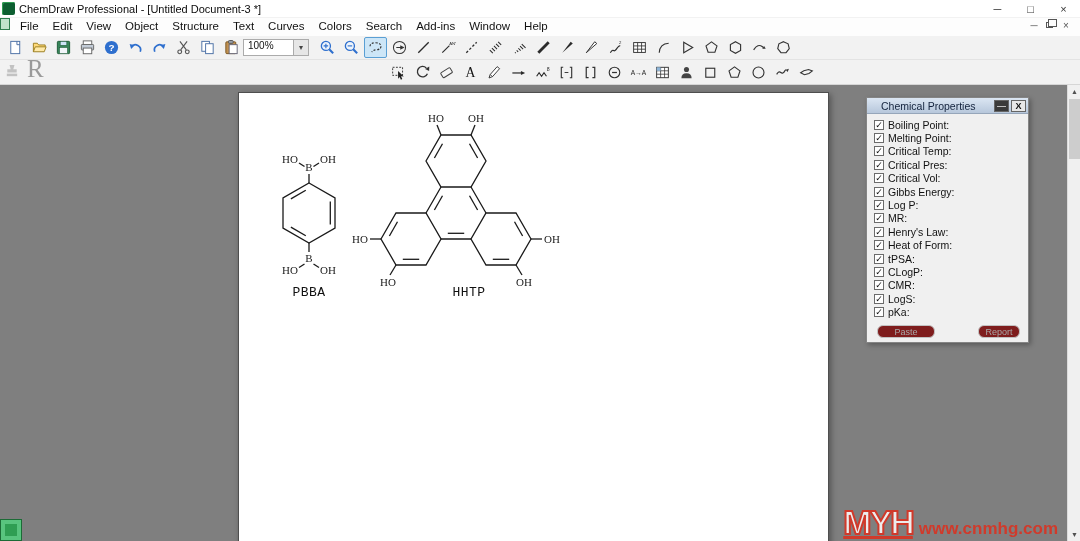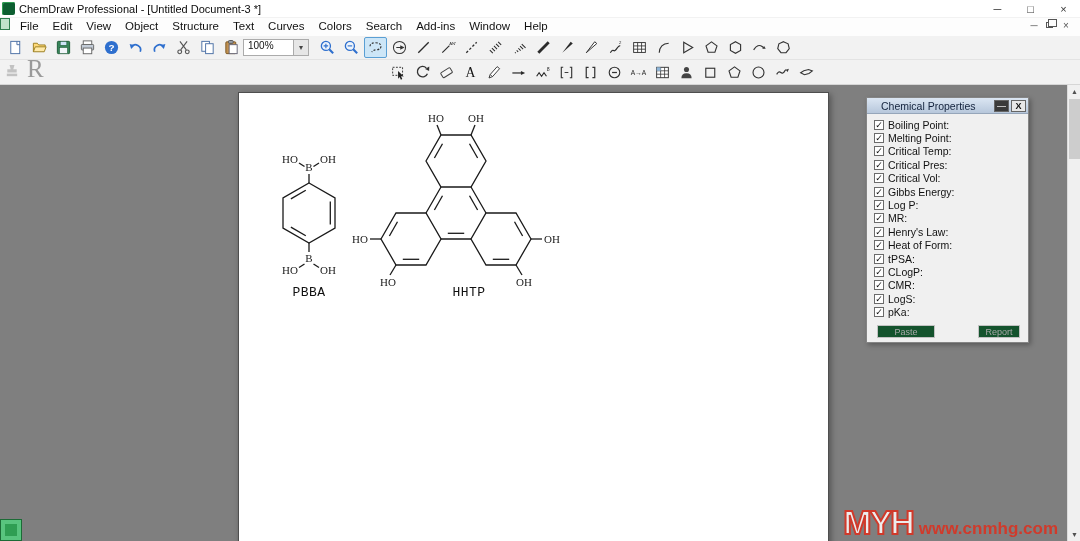--- a/index.html
+++ b/index.html
@@ -67,22 +67,22 @@
   .panel-title{flex:1}
   .ph-btn{width:15px;height:12px;display:flex;align-items:center;justify-content:center;
     font-size:9px;font-weight:bold;margin-left:2px;border:1px solid #666;background:#e8e8e8;color:#111}
   .ph-btn.min{background:#3a3a3a;color:#fff;font-weight:normal}
   .props{padding:4px 0 0 7px}
   .prop-row{display:flex;align-items:center;height:13.4px}
   .checkbox{width:10px;height:10px;background:#fff;border:1px solid #6b6b6b;font-size:9px;
     line-height:8px;text-align:center;color:#111;margin-right:4px;flex:0 0 auto}
   .prop-label{font-size:10.5px;color:#111;white-space:nowrap}
   .panel-btns{position:absolute;bottom:4px;left:10px;right:8px;display:flex;justify-content:space-between}
-  .pbtn{width:58px;height:13px;background:#14532d;border:1px solid #c2c2c2;color:#a9a9a9;
-    font-size:9px;display:flex;align-items:center;justify-content:center;border-radius:0}
+  .pbtn{width:58px;height:13px;background:#7f1d1d;border:1px solid #c2c2c2;color:#a9a9a9;
+    font-size:9px;display:flex;align-items:center;justify-content:center;border-radius:6px}
   .pbtn.report{width:42px}
 
   
   .scrollbar{position:absolute;right:0;top:0;bottom:0;width:13px;background:#f0f0f0;border-left:1px solid #dcdcdc}
   .sb-btn{position:absolute;left:0;width:13px;height:13px;color:#505050;font-size:7px;
     display:flex;align-items:center;justify-content:center}
   .sb-up{top:0}.sb-down{bottom:0}
   .sb-thumb{position:absolute;left:1px;top:14px;width:11px;height:60px;background:#cdcdcd}
 
   
@@ -568,18 +568,18 @@
     </div>
   </div>
 
   <div class="scrollbar">
     <div class="sb-btn sb-up">▲</div>
     <div class="sb-thumb"></div>
     <div class="sb-btn sb-down">▼</div>
   </div>
 
   <div class="watermark" style="color: rgb(208, 58, 43);">
-    <span class="wm-logo" style="-webkit-text-stroke: 2px rgb(208, 58, 43); color: rgba(255, 255, 255, 0.85);">MYH</span>
+    <span class="wm-logo" style="-webkit-text-stroke: 2px rgb(208, 58, 43); color: rgba(255, 255, 255, 0.85); text-decoration: underline;">MYH</span>
     <span class="wm-site">www.cnmhg.com</span>
   </div>
 
   <div class="green-artifact"></div>
 </div>
 
 </body></html>

